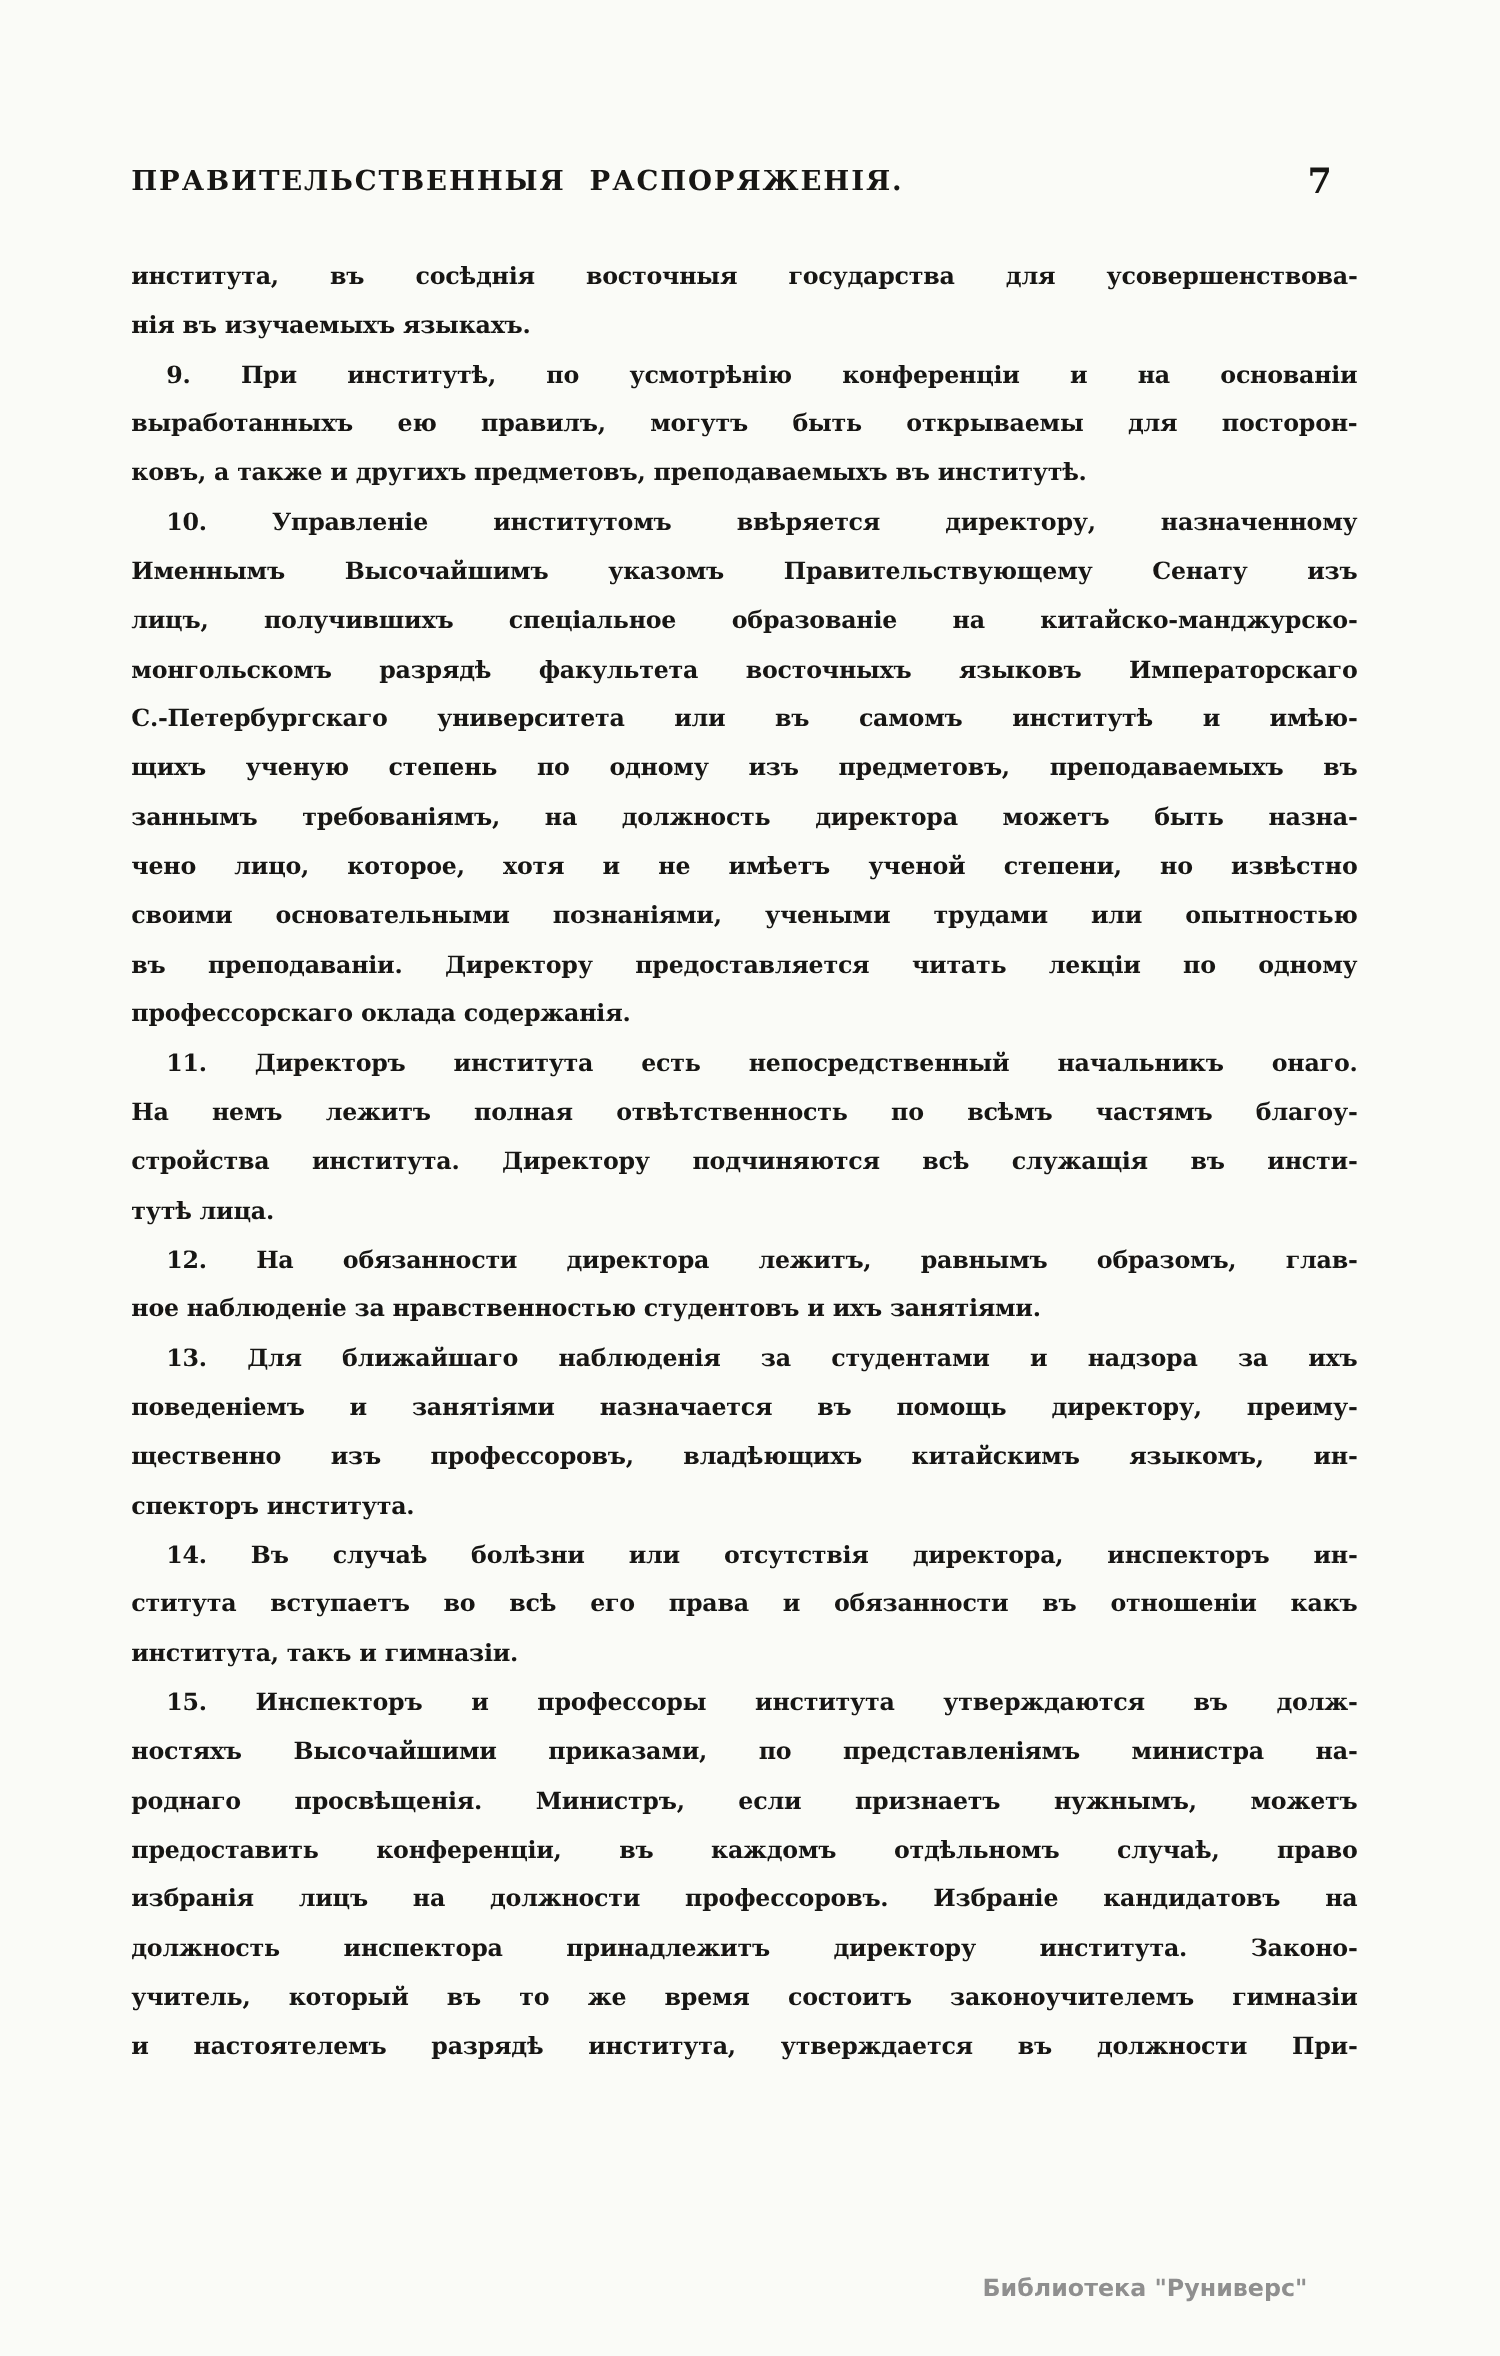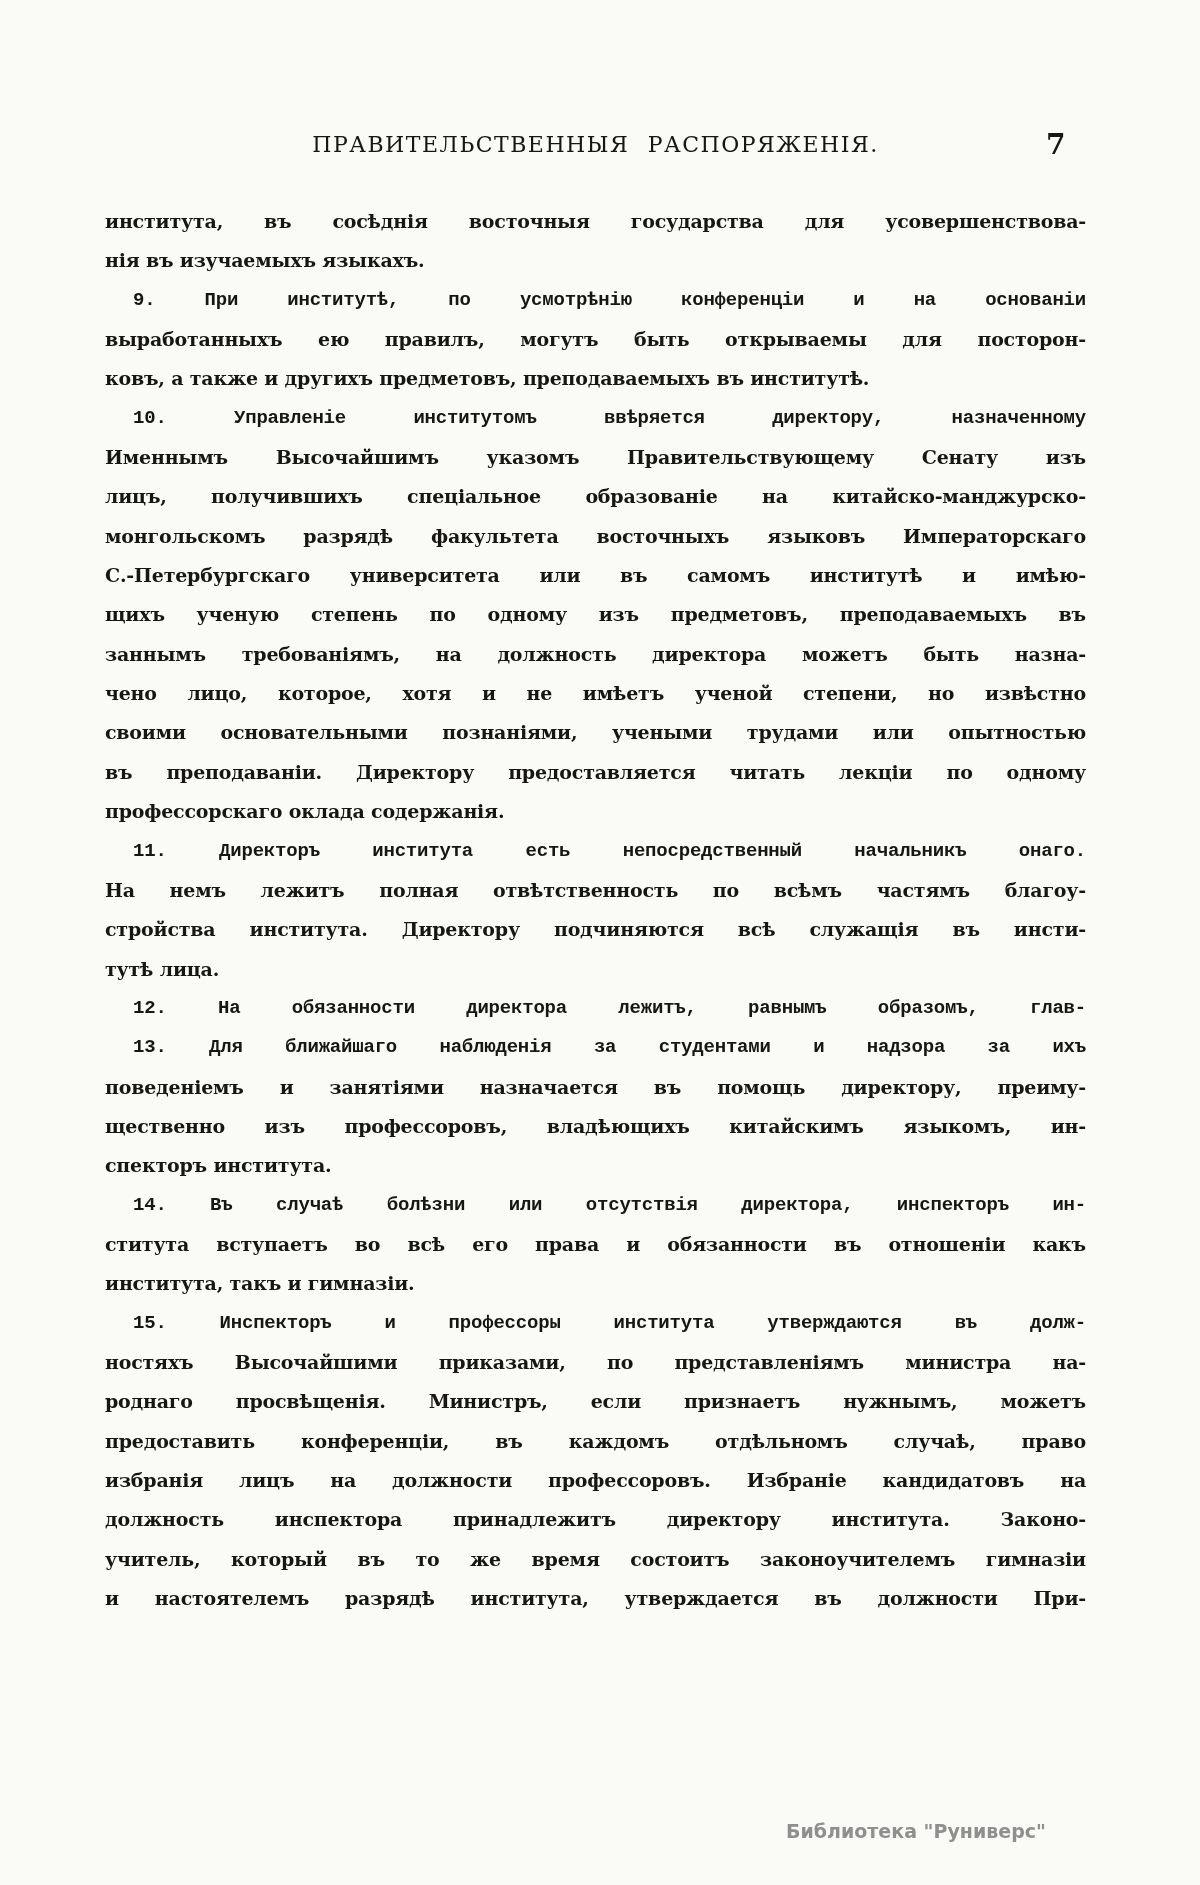--- a/index.html
+++ b/index.html
@@ -13,23 +13,23 @@
     width:1200px;
     height:1885px;
     background:var(--paper);
     font-family:"DejaVu Serif", serif;
     color:var(--ink);
     overflow:hidden;
   }
   .running-head {
     position:absolute;
     top:132px; left:105px; width:981px;
-    text-align:center;
+    text-align:left;
     font-size:22px;
-    font-weight:normal;
+    font-weight:bold;
     letter-spacing:1.5px;
     word-spacing:10px;
     white-space:nowrap;
   }
   .page-number {
     position:absolute;
     top:128px; left:1046px;
     font-size:28px;
     font-weight:bold;
   }
@@ -42,21 +42,21 @@
     line-height:39.35px;
     font-size:19px;
     font-weight:bold;
     letter-spacing:-0.2px;
     text-align:justify;
     text-align-last:justify;
     overflow:hidden;
     white-space:normal;
   }
   .line.ragged { text-align-last:left; }
-  .line.indent { text-indent:28px;font-family:Liberation Mono, monospace; }
+  .line.indent { text-indent:28px; }
   .watermark {
     position:absolute;
     top:1820px; left:786px;
     font-family:"DejaVu Sans", sans-serif;
     font-size:19px;
     font-weight:bold;
     color:var(--wm);
     white-space:nowrap;
   }
 </style>
@@ -81,20 +81,21 @@
       <div class="line">заннымъ требованіямъ, на должность директора можетъ быть назна-</div>
       <div class="line">чено лицо, которое, хотя и не имѣетъ ученой степени, но извѣстно</div>
       <div class="line">своими основательными познаніями, учеными трудами или опытностью</div>
       <div class="line">въ преподаваніи. Директору предоставляется читать лекціи по одному</div>
       <div class="line ragged">профессорскаго оклада содержанія.</div>
       <div class="line indent">11. Директоръ института есть непосредственный начальникъ онаго.</div>
       <div class="line">На немъ лежитъ полная отвѣтственность по всѣмъ частямъ благоу-</div>
       <div class="line">стройства института. Директору подчиняются всѣ служащія въ инсти-</div>
       <div class="line ragged">тутѣ лица.</div>
       <div class="line indent">12. На обязанности директора лежитъ, равнымъ образомъ, глав-</div>
+      <div class="line ragged">ное наблюденіе за нравственностью студентовъ и ихъ занятіями.</div>
       <div class="line indent">13. Для ближайшаго наблюденія за студентами и надзора за ихъ</div>
       <div class="line">поведеніемъ и занятіями назначается въ помощь директору, преиму-</div>
       <div class="line">щественно изъ профессоровъ, владѣющихъ китайскимъ языкомъ, ин-</div>
       <div class="line ragged">спекторъ института.</div>
       <div class="line indent">14. Въ случаѣ болѣзни или отсутствія директора, инспекторъ ин-</div>
       <div class="line">ститута вступаетъ во всѣ его права и обязанности въ отношеніи какъ</div>
       <div class="line ragged">института, такъ и гимназіи.</div>
       <div class="line indent">15. Инспекторъ и профессоры института утверждаются въ долж-</div>
       <div class="line">ностяхъ Высочайшими приказами, по представленіямъ министра на-</div>
       <div class="line">роднаго просвѣщенія. Министръ, если признаетъ нужнымъ, можетъ</div>

